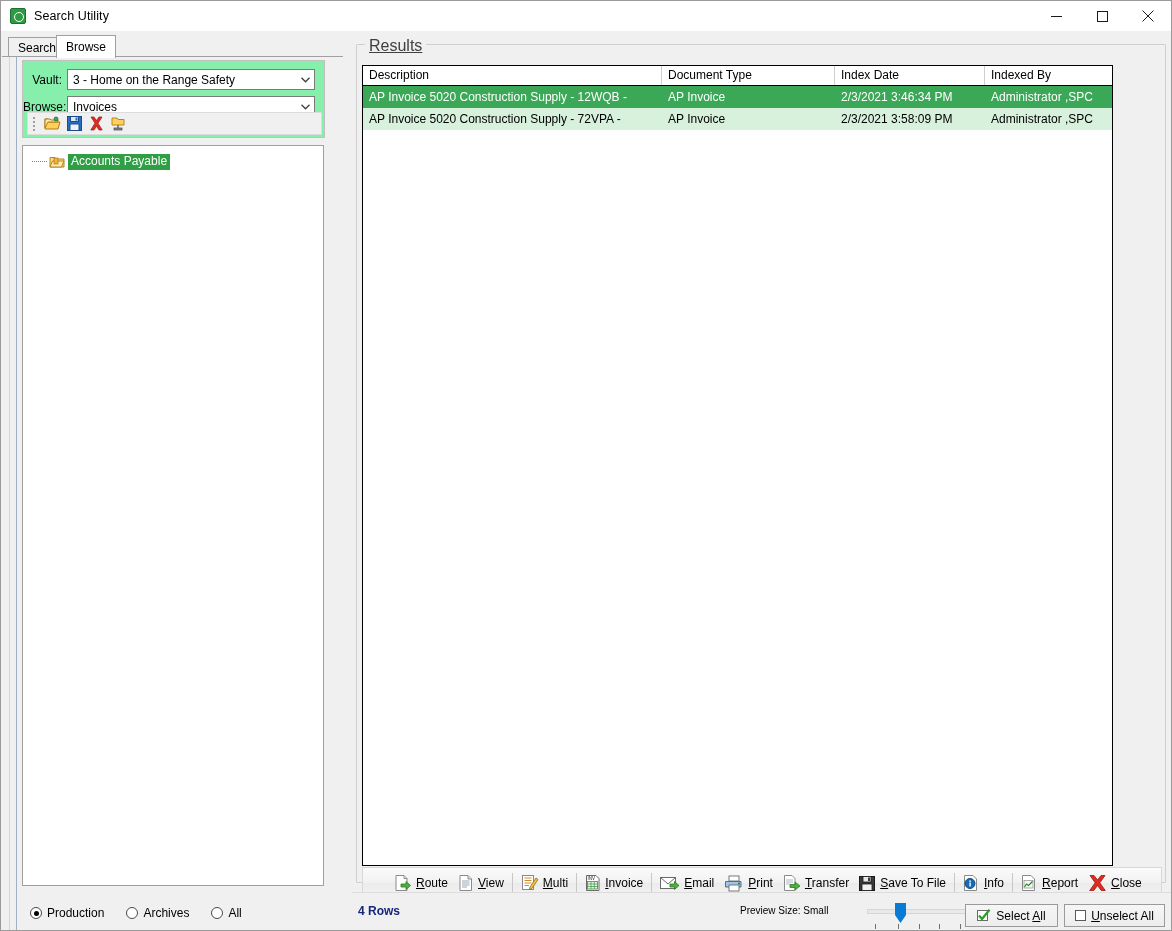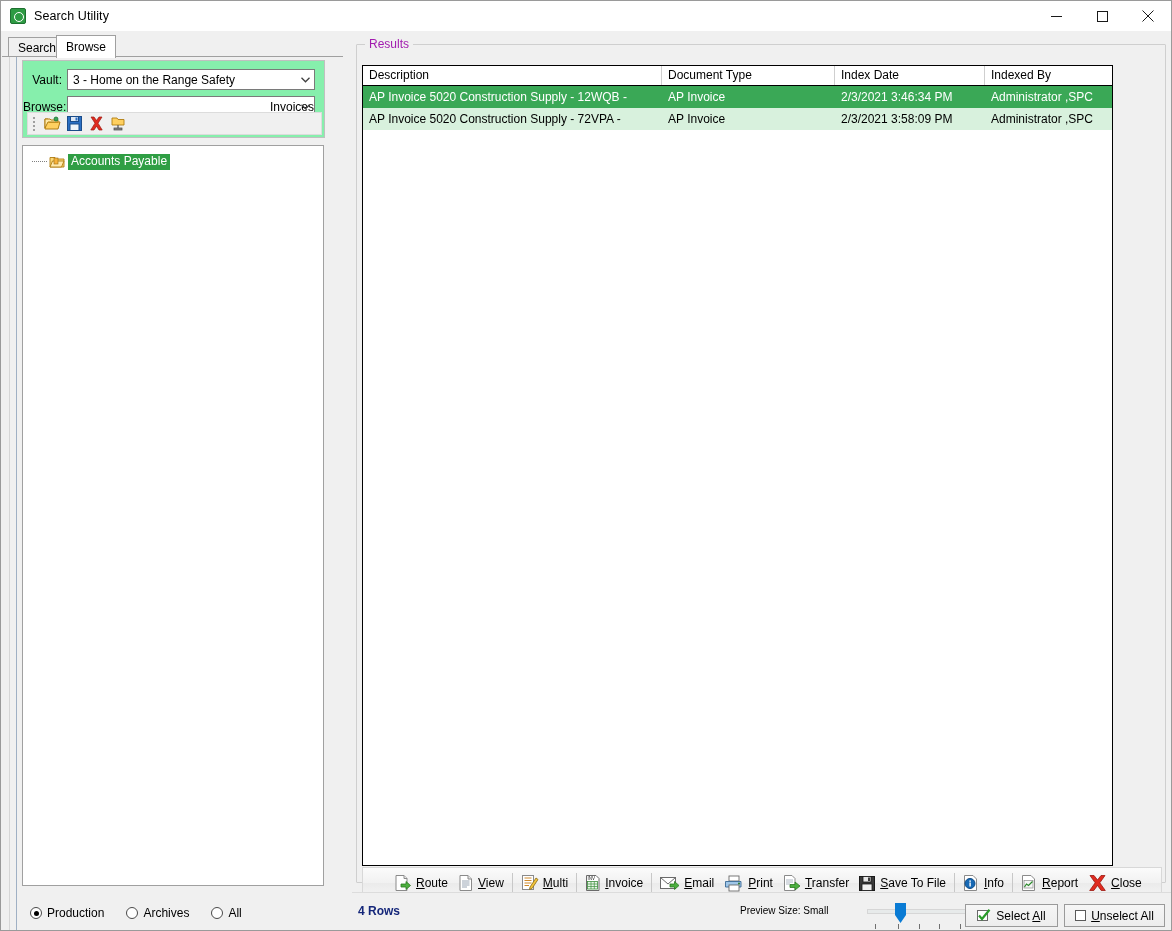--- a/index.html
+++ b/index.html
@@ -256,22 +256,23 @@
     left: 4px; top: 10px;
     width: 810px; height: 839px;
     border: 1px solid #cfcfcf;
     border-radius: 1px;
   }
   .results-legend {
     position: absolute;
     left: 8px; top: -8px;
     background: #f0f0f0;
     padding: 0 4px;
-    font-size: 12px;
-    color: #a21caf;
+    font-size: 16px;
+    color: #404040;
+    text-decoration: underline;
   }
 
   .grid {
     position: absolute;
     left: 5px; top: 20px;
     width: 751px; height: 801px;
     background: #ffffff;
     border: 1px solid #000000;
     overflow: hidden;
   }
@@ -445,21 +446,21 @@
           <span class="combo-arrow">
             <svg width="9" height="6" viewBox="0 0 9 6">
                 <path d="M0.5 0.8 L4.5 4.8 L8.5 0.8" fill="none" stroke="#404040" stroke-width="1.3"></path>
               </svg>
           </span>
         </div>
       </div>
 
       <div class="field-row" style="left:0px; top:35px; width:295px;">
         <span class="field-label" style="width:44px;">Browse:</span>
-        <div class="combo" style="width:248px;justify-content:flex-end;">
+        <div class="combo" style="width:248px;">
           <span class="combo-val">Invoices</span>
           <span class="combo-arrow">
             <svg width="9" height="6" viewBox="0 0 9 6">
                 <path d="M0.5 0.8 L4.5 4.8 L8.5 0.8" fill="none" stroke="#404040" stroke-width="1.3"></path>
               </svg>
           </span>
         </div>
       </div>
 
       <div class="mini-toolbar">

